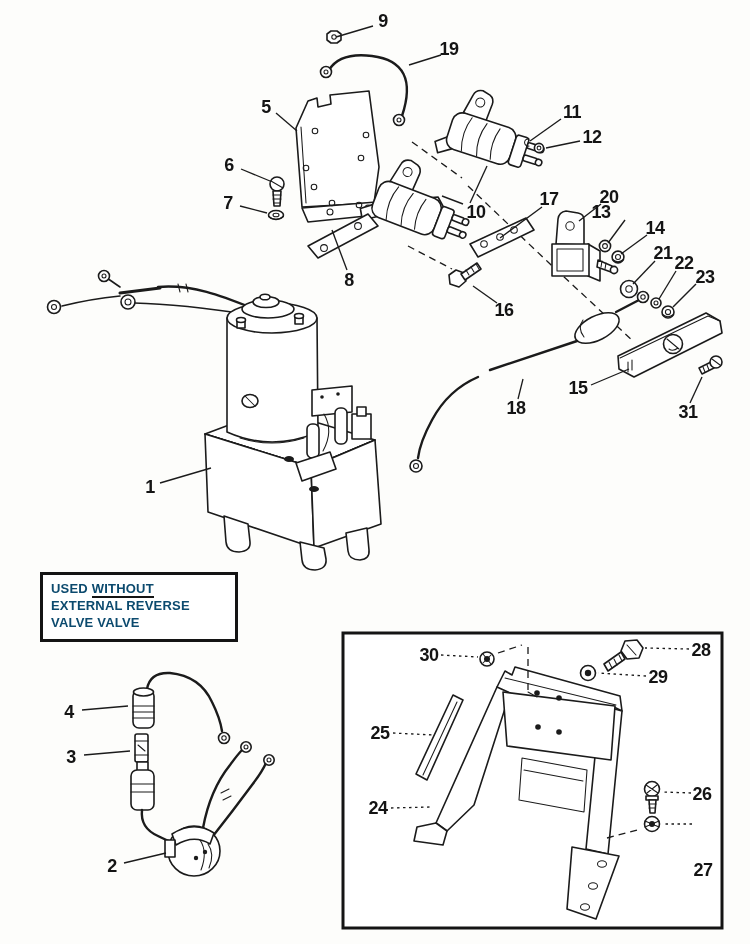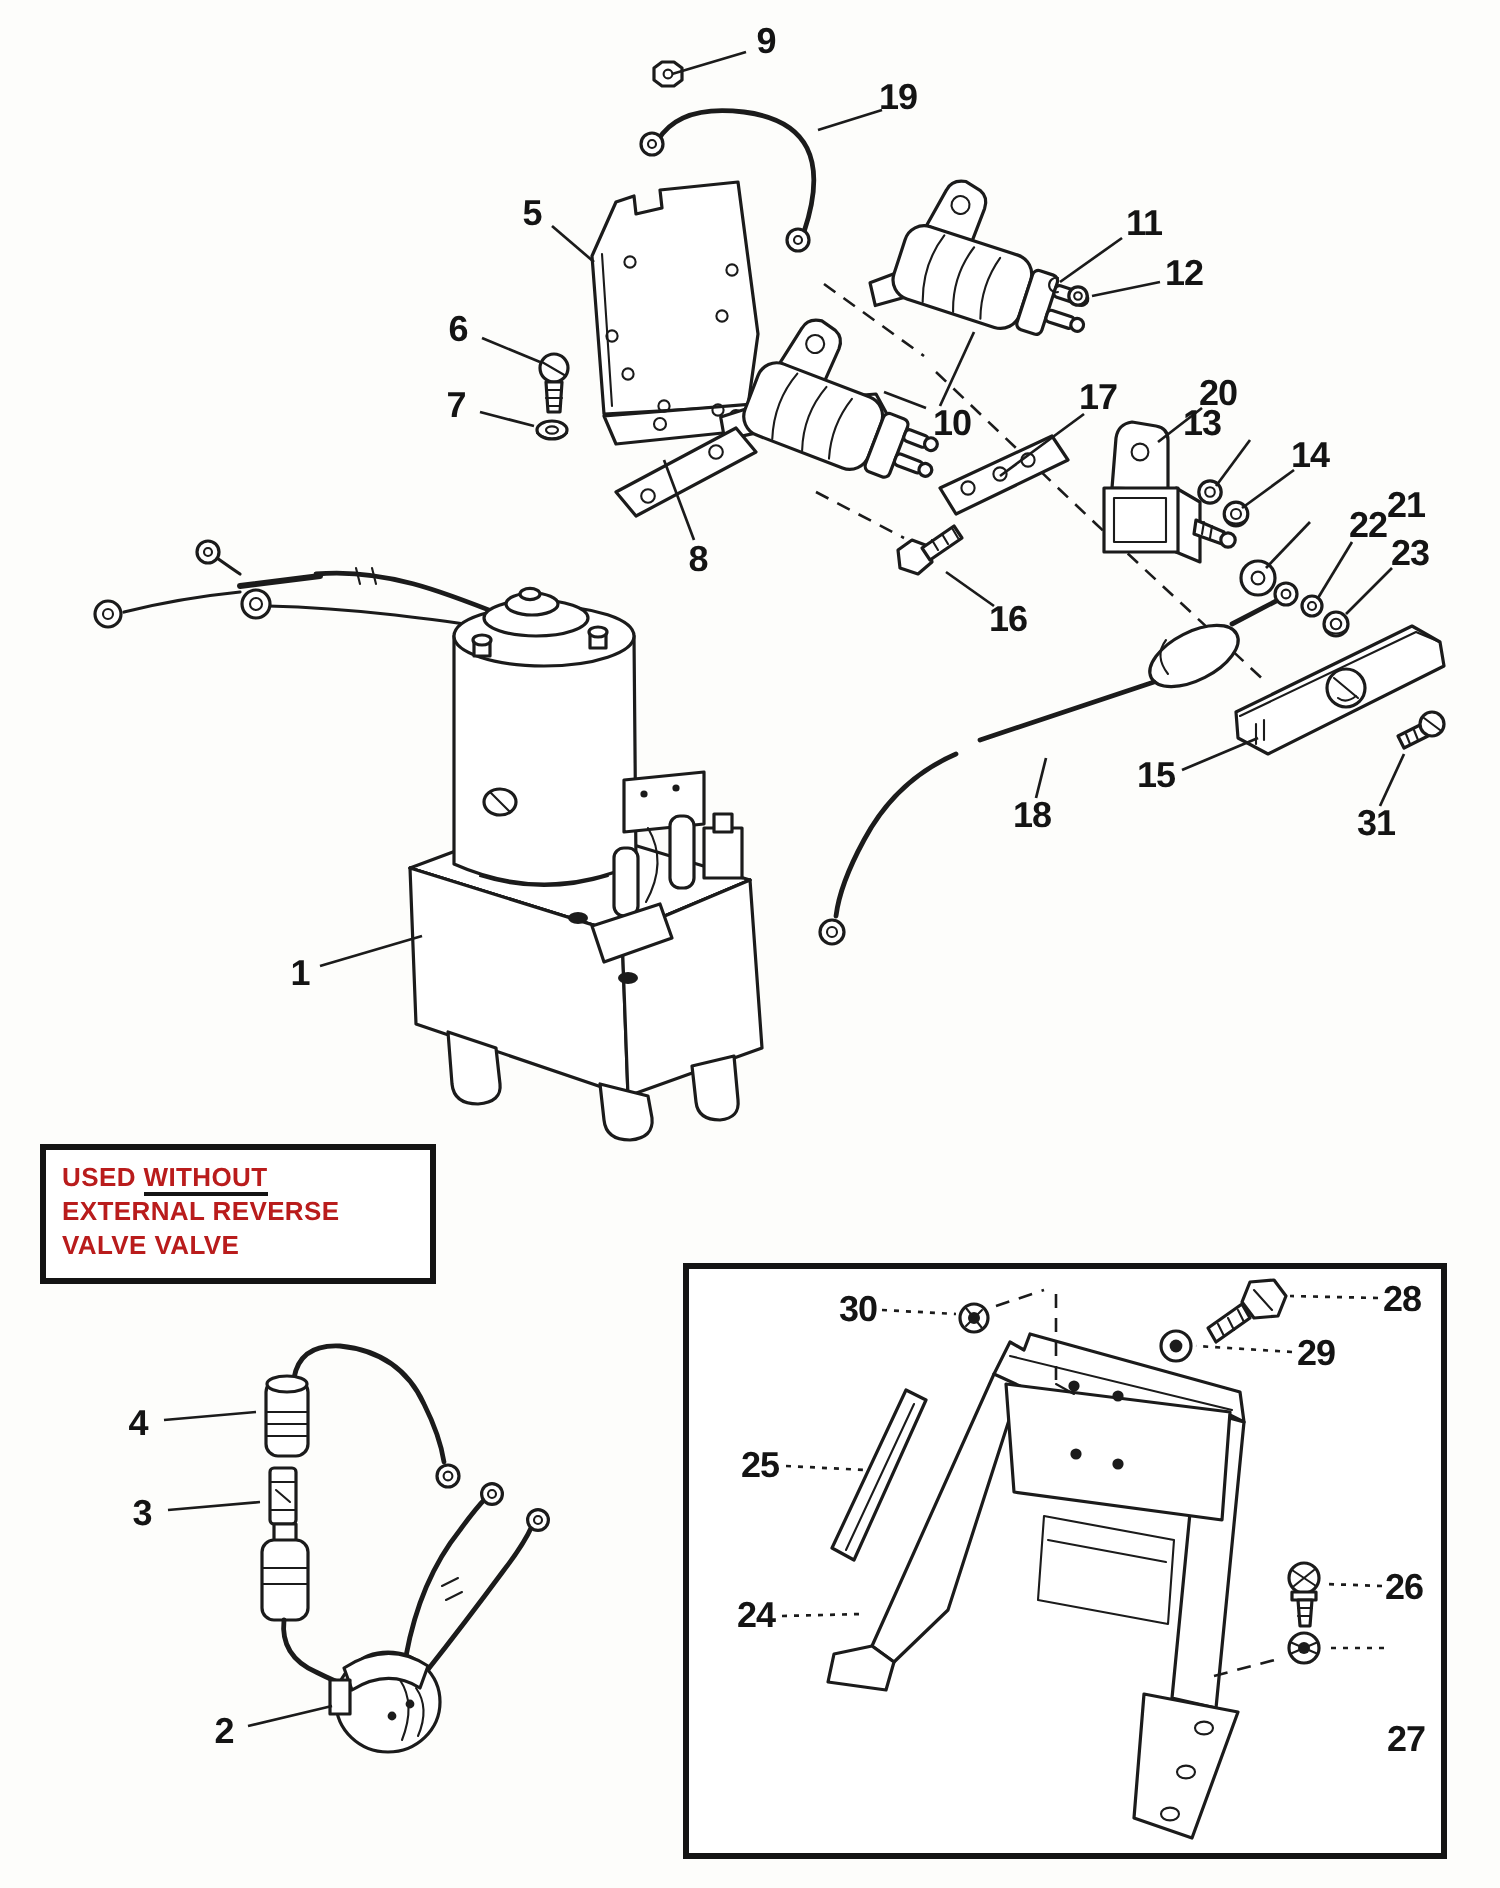--- a/index.html
+++ b/index.html
@@ -10,23 +10,23 @@
   svg .ln{fill:none;stroke:#1b1b1b;stroke-width:1.6;stroke-linejoin:round;stroke-linecap:round;}
   svg .tn{fill:none;stroke:#1b1b1b;stroke-width:1.05;stroke-linejoin:round;stroke-linecap:round;}
   svg .dk{fill:#1b1b1b;stroke:none;}
   svg .dash{fill:none;stroke:#1b1b1b;stroke-width:1.3;stroke-dasharray:7 5;}
   svg .w2{stroke-width:2.4;}
   svg .w3{stroke-width:3;}
   #leader-layer line{stroke:#1b1b1b;stroke-width:1.35;}
   .callout{position:absolute;transform:translate(-50%,-50%);
            font-weight:bold;font-size:18px;color:#141414;letter-spacing:-0.5px;
            font-family:"Liberation Sans",sans-serif;}
-  .notebox{position:absolute;left:20px;top:572px;width:178px;background:#ffffff;
+  .notebox{position:absolute;left:40px;top:572px;width:178px;background:#ffffff;
            border:3px solid #141414;padding:6px 6px 7px 8px;
-           font-weight:bold;font-size:13px;line-height:1.3;color:#b91c1c;letter-spacing:.2px;}
+           font-weight:bold;font-size:13px;line-height:1.3;color:#0c4a6e;letter-spacing:.2px;}
   .notebox .ul{border-bottom:2px solid #141414;}
 </style>
 </head>
 <body>
 
 <div class="stage">
 
 <svg id="art" width="750" height="944" viewBox="0 0 750 944">
 
   <g>
@@ -383,21 +383,21 @@
       <div class="callout" style="left: 572px; top: 112px;">11</div>
       <div class="callout" style="left: 592px; top: 137px;">12</div>
       <div class="callout" style="left: 601px; top: 212px;">13</div>
       <div class="callout" style="left: 655px; top: 228px;">14</div>
       <div class="callout" style="left: 578px; top: 388px;">15</div>
       <div class="callout" style="left: 504px; top: 310px;">16</div>
       <div class="callout" style="left: 549px; top: 199px;">17</div>
       <div class="callout" style="left: 516px; top: 408px;">18</div>
       <div class="callout" style="left: 449px; top: 49px; text-align: right;">19</div>
       <div class="callout" style="left: 609px; top: 197px;">20</div>
-      <div class="callout" style="left: 703px; top: 253px;">21</div>
+      <div class="callout" style="left: 663px; top: 253px;">21</div>
       <div class="callout" style="left: 684px; top: 263px;">22</div>
       <div class="callout" style="left: 705px; top: 277px; text-align: right;">23</div>
       <div class="callout" style="left: 378px; top: 808px;">24</div>
       <div class="callout" style="left: 380px; top: 733px;">25</div>
       <div class="callout" style="left: 702px; top: 794px;">26</div>
       <div class="callout" style="left: 703px; top: 870px;">27</div>
       <div class="callout" style="left: 701px; top: 650px;">28</div>
       <div class="callout" style="left: 658px; top: 677px;">29</div>
       <div class="callout" style="left: 429px; top: 655px;">30</div>
       <div class="callout" style="left: 688px; top: 412px;">31</div>

